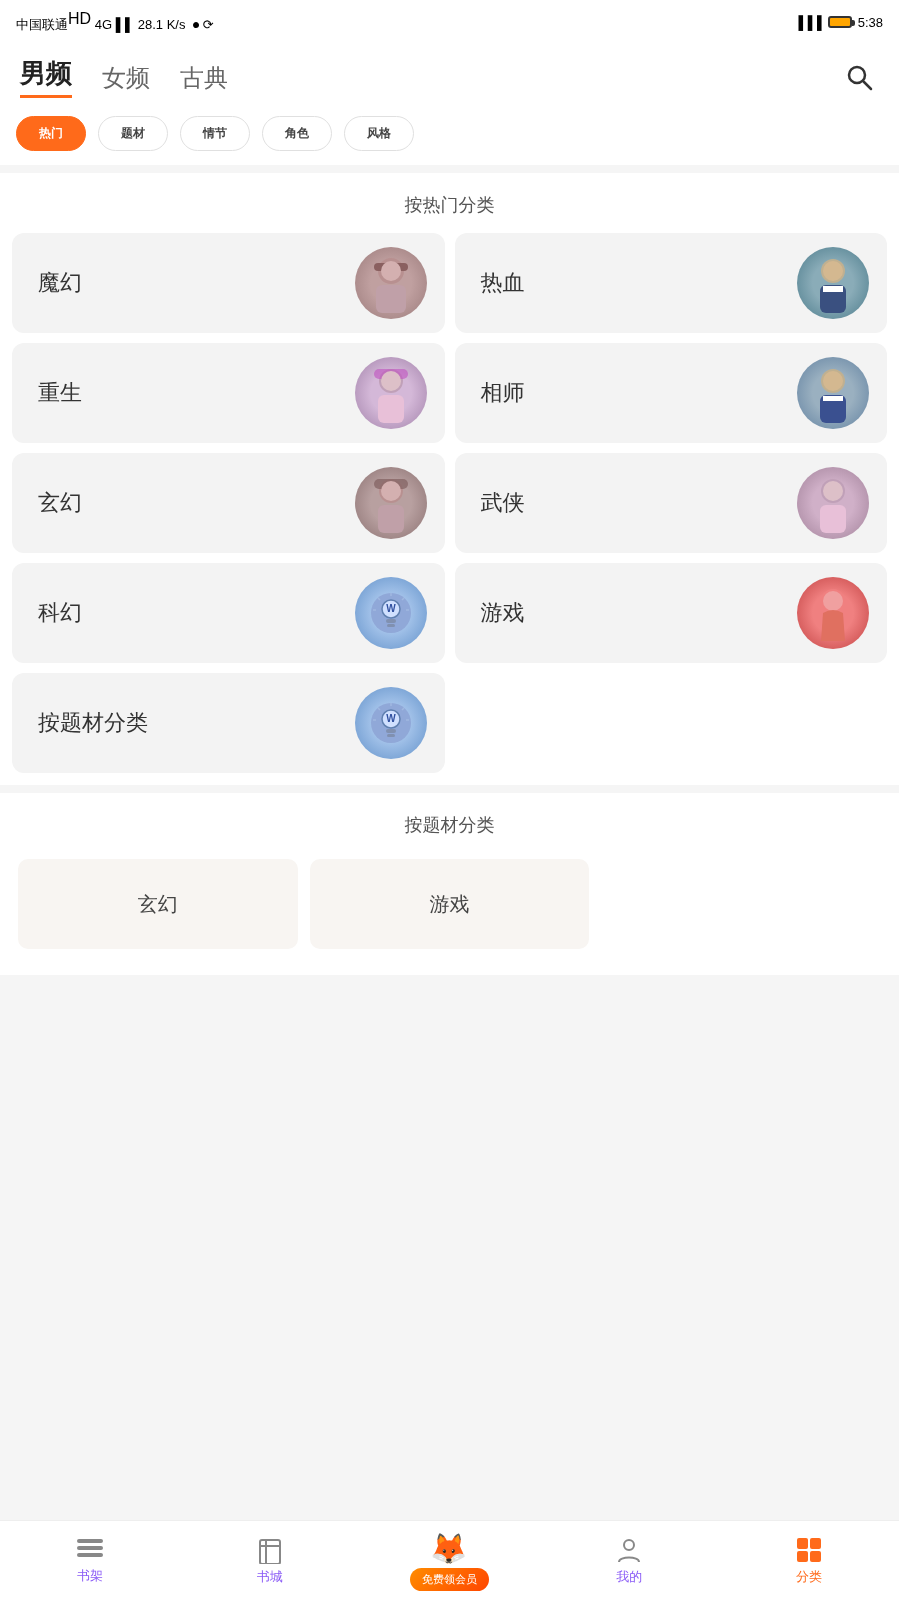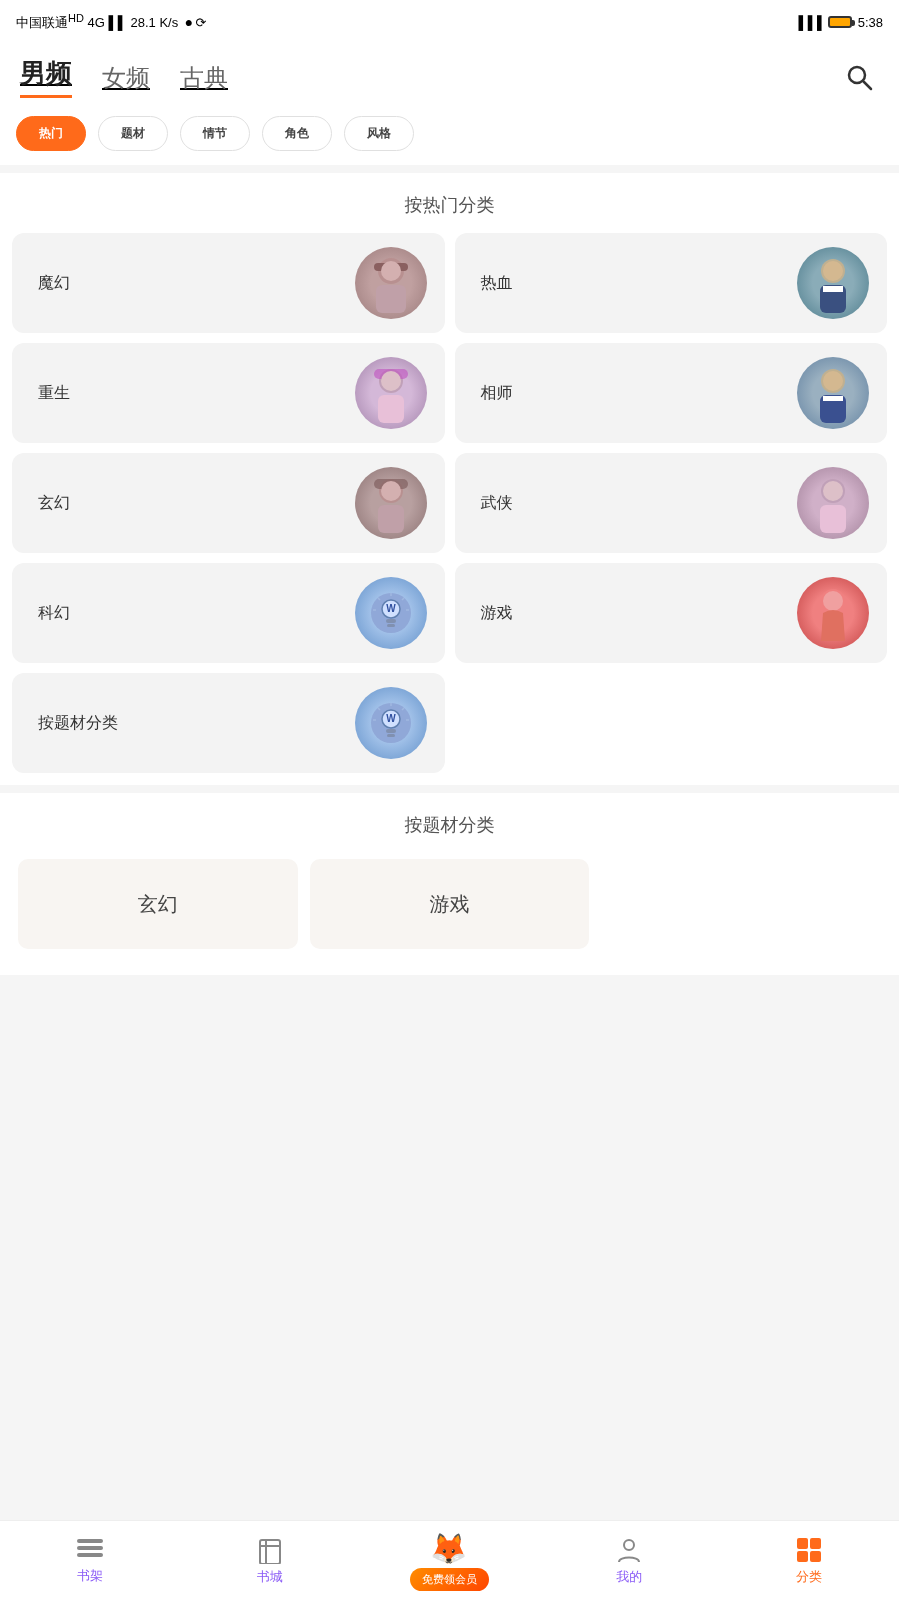--- a/index.html
+++ b/index.html
@@ -42,21 +42,21 @@
     }
 
     
     .top-nav {
       background: #fff;
       display: flex;
       align-items: center;
       padding: 12px 20px 8px 20px;
       gap: 0;
     }
-    .top-nav-tabs { display: flex; align-items: flex-end; flex: 1; gap: 30px; text-decoration: underline; }
+    .top-nav-tabs { display: flex; align-items: flex-end; flex: 1; gap: 30px; }
     .nav-tab {
       font-size: 24px;
       color: #666;
       cursor: pointer;
       padding-bottom: 4px;
     }
     .nav-tab.active {
       color: #222;
       font-size: 26px;
       font-weight: bold;
@@ -121,21 +121,21 @@
       background: #f3f3f3;
       border-radius: 12px;
       display: flex;
       align-items: center;
       justify-content: space-between;
       padding: 14px 18px 14px 26px;
       cursor: pointer;
       min-height: 100px;
     }
     .category-label {
-      font-size: 16px;
+      font-size: 22px;
       color: #333;
       font-weight: 500;
     }
 
     
     .avatar-circle {
       width: 72px; height: 72px;
       border-radius: 50%;
       display: flex; align-items: center; justify-content: center;
       font-size: 36px;
@@ -245,21 +245,21 @@
     .vip-fox {
       font-size: 30px;
       margin-bottom: 2px;
     }
   </style>
 </head>
 <body>
 
 <div class="status-bar">
   <span class="status-left">
-    中国联通<sup style="font-size:11px">HD</sup> 4G ▌▌ <span>28.1 K/s</span>
+    中国联通<sup style="font-size:16px">HD</sup> 4G ▌▌ <span>28.1 K/s</span>
     &nbsp;⏺ ⟳
   </span>
   <span class="status-right">
     <span>▐▐▐</span>
     <span class="battery-icon"></span>
     <span>5:38</span>
   </span>
 </div>
 
 <div class="top-nav">

